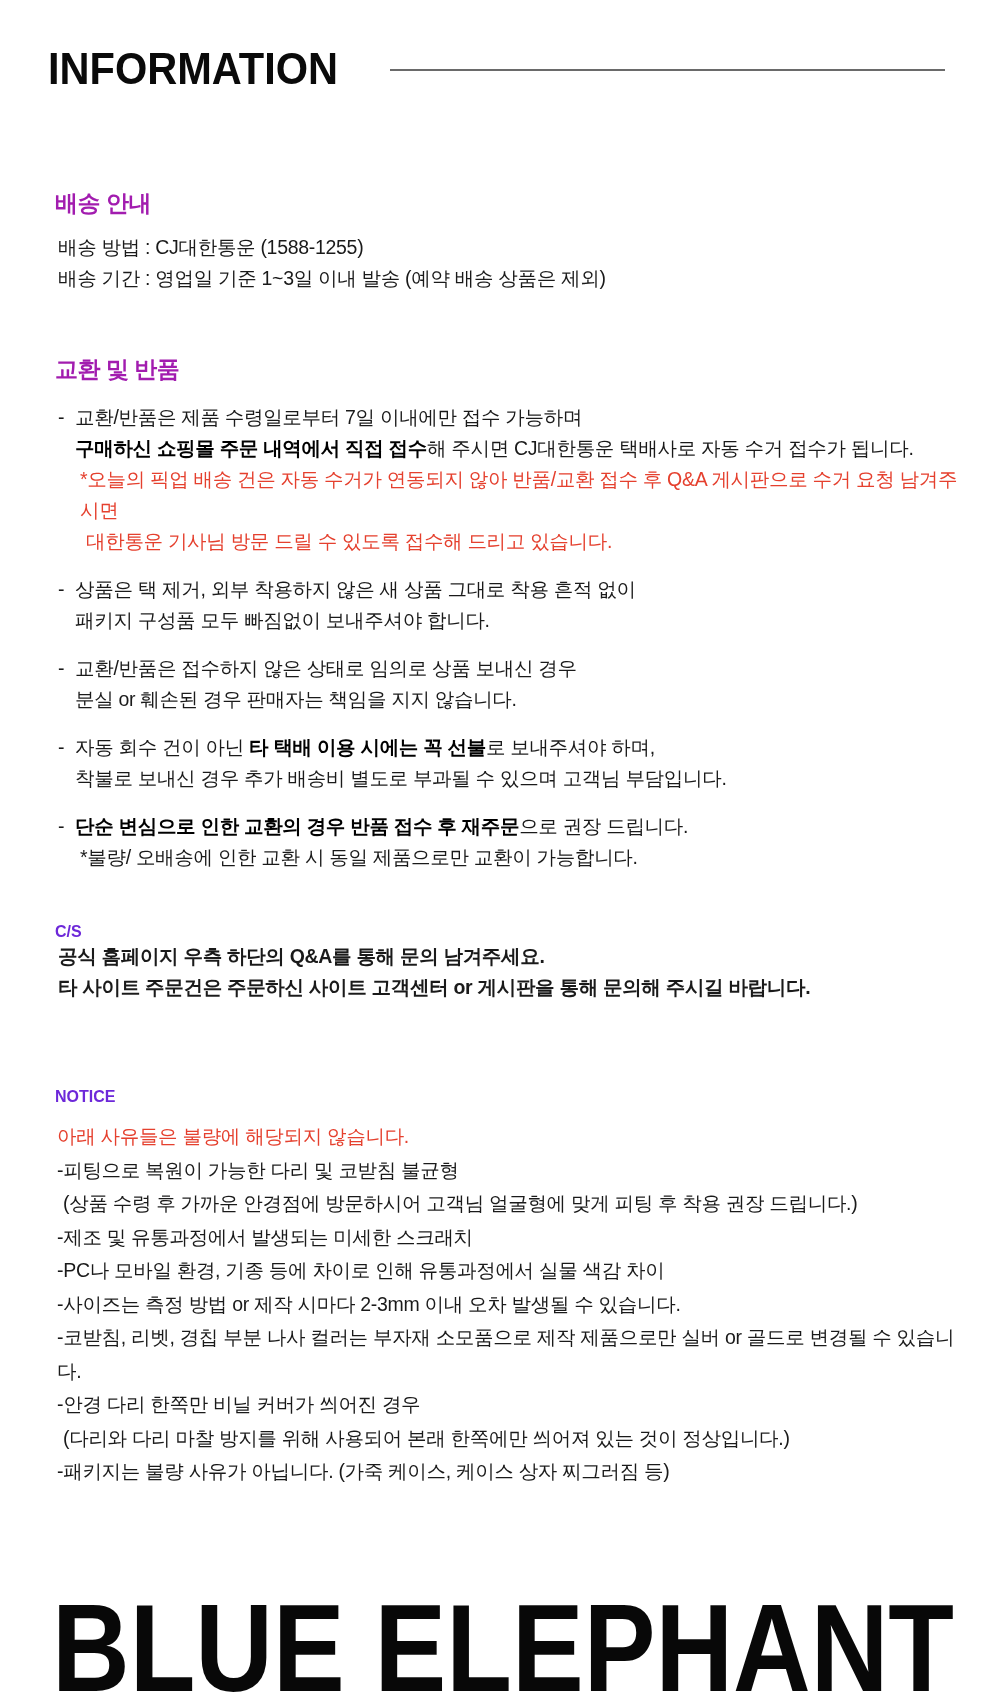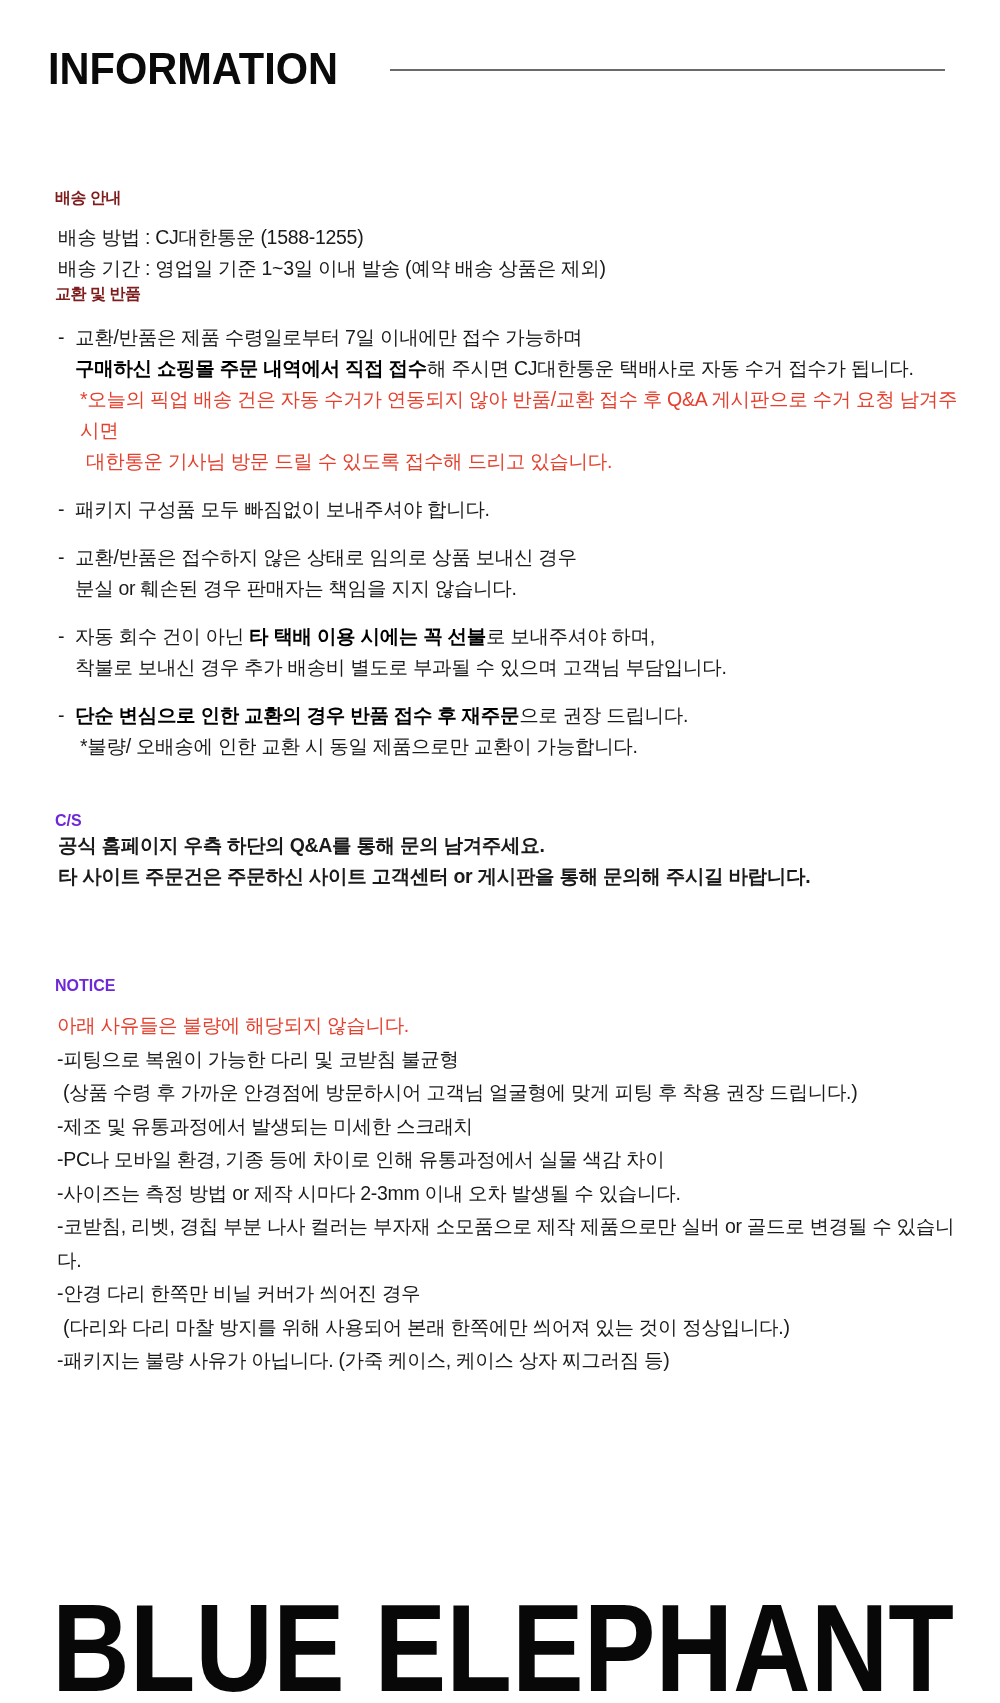--- a/index.html
+++ b/index.html
@@ -22,29 +22,29 @@
     font-weight:800;fill:#0a0a0a;
   }
   .header-rule{
     flex:1 1 auto;height:0;
     border-top:2px solid #6a6a6a;
     margin-left:50px;margin-top:4px;
   }
   
   .content{padding:0 38px 0 55px;font-size:19.5px;}
   .sec-heading-kr{
-    font-size:16px;font-weight:700;color:#7f1d1d;letter-spacing:-0.5px;
+    font-size:23px;font-weight:700;color:#a21caf;letter-spacing:-0.5px;
   }
   .sec-heading-en{
     font-size:16px;font-weight:800;color:#6d28d9;letter-spacing:0;
   }
   .shipping .sec-heading-kr{margin-top:96px;}
   .plain-lines{margin-top:13px;}
   .plain-lines .line{line-height:31px;padding-left:3px;letter-spacing:-0.3px;}
-  .exchange .sec-heading-kr{}
+  .exchange .sec-heading-kr{margin-top:60px;}
   .groups{margin-top:17px;}
   .group{margin-bottom:17px;}
   .group .line{
     position:relative;line-height:31px;
     padding-left:20px;letter-spacing:-0.3px;
   }
   .group .line .dash{position:absolute;left:3px;top:0;}
   .group .line.ind1{padding-left:25px;}
   .group .line.ind2{padding-left:31px;}
   .b{font-weight:700;color:#000;}
@@ -87,21 +87,21 @@
     <section class="exchange">
       <div class="sec-heading-kr">교환 및 반품</div>
       <div class="groups">
           <div class="group">
             <div class="line"><span class="dash">-</span><span>교환/반품은 제품 수령일로부터 7일 이내에만 접수 가능하며</span></div>
             <div class="line"><span class="b">구매하신 쇼핑몰 주문 내역에서 직접 접수</span><span>해 주시면 CJ대한통운 택배사로 자동 수거 접수가 됩니다.</span></div>
             <div class="line red ind1"><span>*오늘의 픽업 배송 건은 자동 수거가 연동되지 않아 반품/교환 접수 후 Q&amp;A 게시판으로 수거 요청 남겨주시면</span></div>
             <div class="line red ind2"><span>대한통운 기사님 방문 드릴 수 있도록 접수해 드리고 있습니다.</span></div>
           </div>
           <div class="group">
-            <div class="line"><span class="dash">-</span></div>
+            <div class="line"><span class="dash">-</span><span>상품은 택 제거, 외부 착용하지 않은 새 상품 그대로 착용 흔적 없이</span></div>
             <div class="line"><span>패키지 구성품 모두 빠짐없이 보내주셔야 합니다.</span></div>
           </div>
           <div class="group">
             <div class="line"><span class="dash">-</span><span>교환/반품은 접수하지 않은 상태로 임의로 상품 보내신 경우</span></div>
             <div class="line"><span>분실 or 훼손된 경우 판매자는 책임을 지지 않습니다.</span></div>
           </div>
           <div class="group">
             <div class="line"><span class="dash">-</span><span>자동 회수 건이 아닌 </span><span class="b">타 택배 이용 시에는 꼭 선불</span><span>로 보내주셔야 하며,</span></div>
             <div class="line"><span>착불로 보내신 경우 추가 배송비 별도로 부과될 수 있으며 고객님 부담입니다.</span></div>
           </div>

